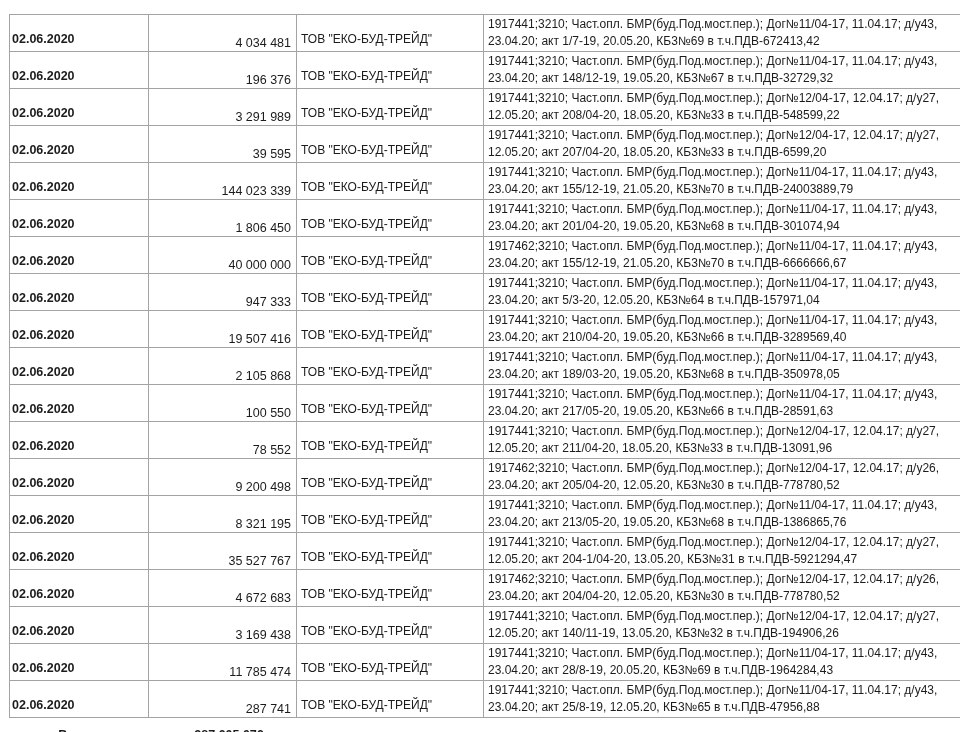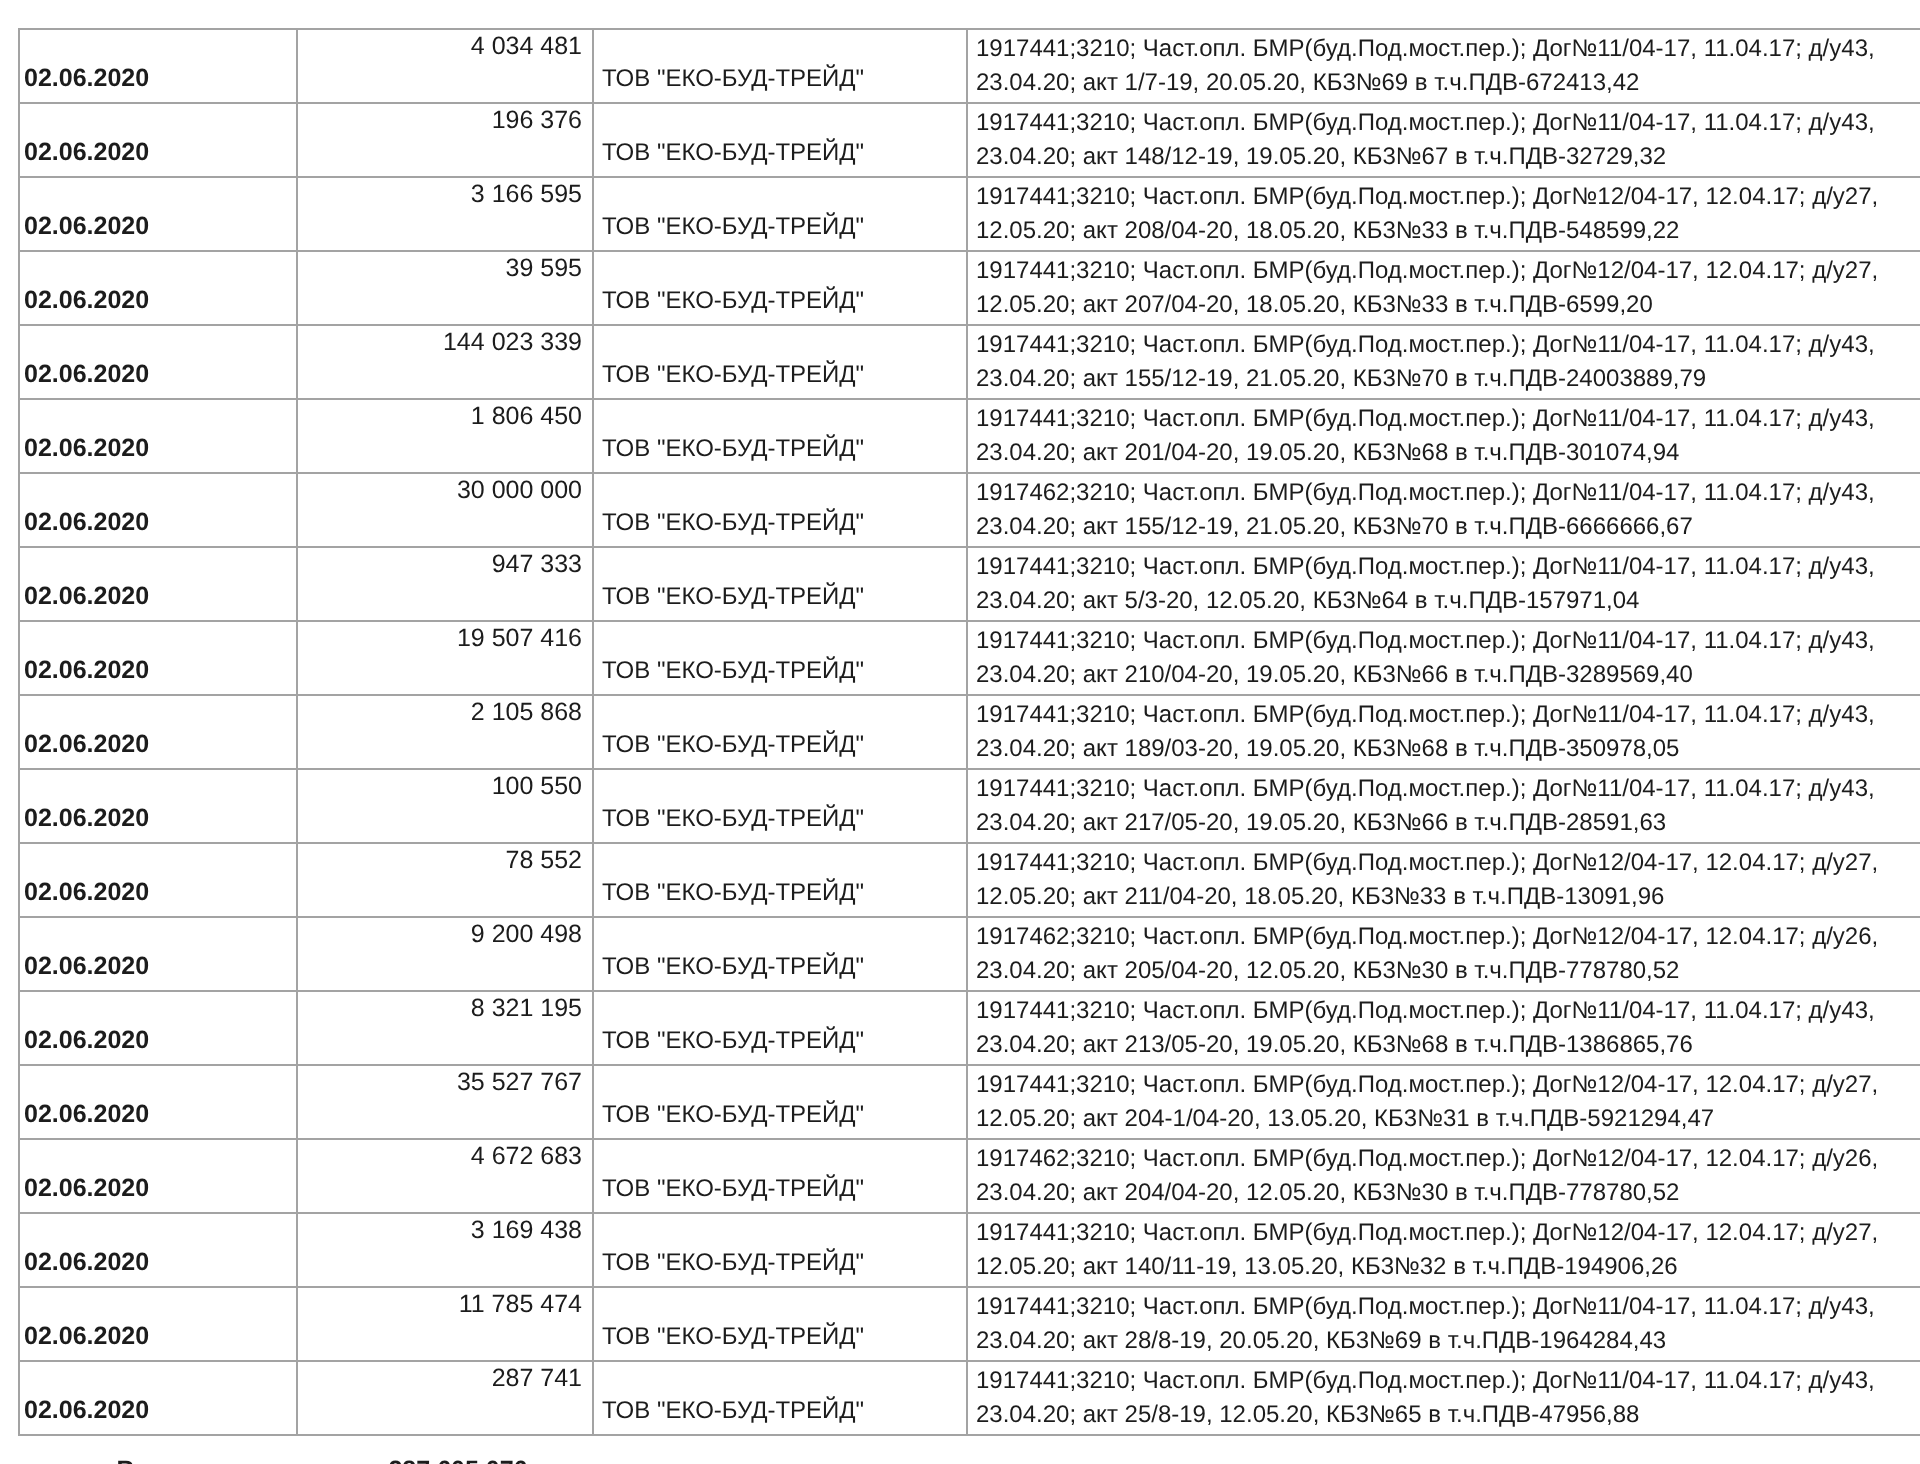--- a/index.html
+++ b/index.html
@@ -38,21 +38,21 @@
     text-align: left;
     font-size: 12.5px;
     padding: 0 2px 5px 2px;
     white-space: nowrap;
     font-weight: bold;
   }
   td.c-amount {
     width: 140px;
     text-align: right;
     font-size: 12.5px;
-    padding: 0 5px 21px 2px;
+    padding: 0 5px 1px 2px;
     white-space: nowrap;
   }
   td.c-company {
     width: 180px;
     text-align: left;
     font-size: 12px;
     padding: 0 2px 5px 4px;
     white-space: nowrap;
   }
   td.c-desc {
@@ -97,21 +97,21 @@
 
   <tr class="row">
     <td class="c-date">02.06.2020</td>
     <td class="c-amount">196 376</td>
     <td class="c-company">ТОВ "ЕКО-БУД-ТРЕЙД"</td>
     <td class="c-desc">1917441;3210; Част.опл. БМР(буд.Под.мост.пер.); Дог№11/04-17, 11.04.17; д/у43, 23.04.20; акт 148/12-19, 19.05.20, КБ3№67 в т.ч.ПДВ-32729,32</td>
   </tr>
 
   <tr class="row">
     <td class="c-date">02.06.2020</td>
-    <td class="c-amount">3 166 595</td>
+    <td class="c-amount">3 291 989</td>
     <td class="c-company">ТОВ "ЕКО-БУД-ТРЕЙД"</td>
     <td class="c-desc">1917441;3210; Част.опл. БМР(буд.Под.мост.пер.); Дог№12/04-17, 12.04.17; д/у27, 12.05.20; акт 208/04-20, 18.05.20, КБ3№33 в т.ч.ПДВ-548599,22</td>
   </tr>
 
   <tr class="row">
     <td class="c-date">02.06.2020</td>
     <td class="c-amount">39 595</td>
     <td class="c-company">ТОВ "ЕКО-БУД-ТРЕЙД"</td>
     <td class="c-desc">1917441;3210; Част.опл. БМР(буд.Под.мост.пер.); Дог№12/04-17, 12.04.17; д/у27, 12.05.20; акт 207/04-20, 18.05.20, КБ3№33 в т.ч.ПДВ-6599,20</td>
   </tr>
@@ -125,21 +125,21 @@
 
   <tr class="row">
     <td class="c-date">02.06.2020</td>
     <td class="c-amount">1 806 450</td>
     <td class="c-company">ТОВ "ЕКО-БУД-ТРЕЙД"</td>
     <td class="c-desc">1917441;3210; Част.опл. БМР(буд.Под.мост.пер.); Дог№11/04-17, 11.04.17; д/у43, 23.04.20; акт 201/04-20, 19.05.20, КБ3№68 в т.ч.ПДВ-301074,94</td>
   </tr>
 
   <tr class="row">
     <td class="c-date">02.06.2020</td>
-    <td class="c-amount">30 000 000</td>
+    <td class="c-amount">40 000 000</td>
     <td class="c-company">ТОВ "ЕКО-БУД-ТРЕЙД"</td>
     <td class="c-desc">1917462;3210; Част.опл. БМР(буд.Под.мост.пер.); Дог№11/04-17, 11.04.17; д/у43, 23.04.20; акт 155/12-19, 21.05.20, КБ3№70 в т.ч.ПДВ-6666666,67</td>
   </tr>
 
   <tr class="row">
     <td class="c-date">02.06.2020</td>
     <td class="c-amount">947 333</td>
     <td class="c-company">ТОВ "ЕКО-БУД-ТРЕЙД"</td>
     <td class="c-desc">1917441;3210; Част.опл. БМР(буд.Под.мост.пер.); Дог№11/04-17, 11.04.17; д/у43, 23.04.20; акт 5/3-20, 12.05.20, КБ3№64 в т.ч.ПДВ-157971,04</td>
   </tr>

